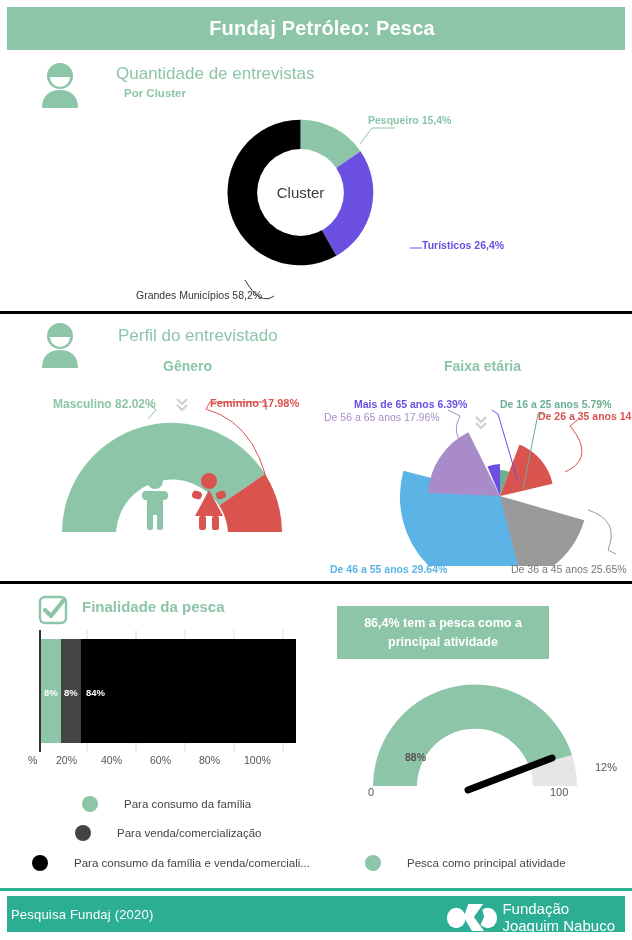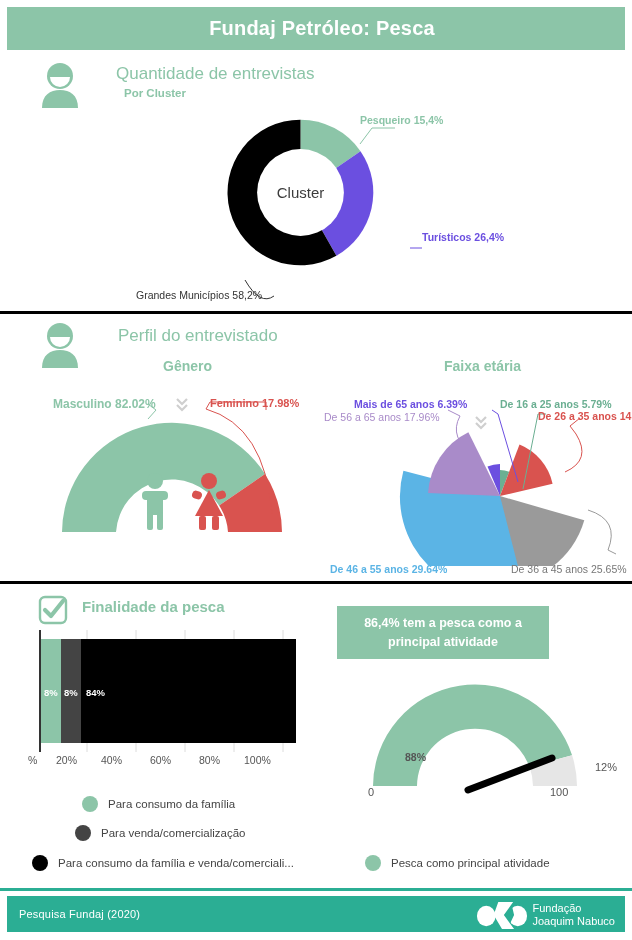--- a/index.html
+++ b/index.html
@@ -53,21 +53,21 @@
     position: absolute; font-size: 10.5px; color: #555;
     white-space: nowrap;
   }
   .bar-seg-lbl {
     position: absolute; font-size: 9.5px; font-weight: bold; color: #fff;
     white-space: nowrap;
   }
 
   
   .legend-row {
-    position: absolute; display: flex; align-items: center; gap: 10px;
+    position: absolute; display: flex; align-items: center; gap: 26px;
     font-size: 11.5px; color: #444; white-space: nowrap;
   }
   .legend-dot { width: 16px; height: 16px; border-radius: 50%; flex: 0 0 auto; }
 
   
   .callout {
     position: absolute; background: #8CC5A8; color: #fff;
     font-size: 12.5px; font-weight: bold; text-align: center;
     display: flex; align-items: center; justify-content: center;
     line-height: 1.45; padding: 4px 10px;
@@ -75,23 +75,23 @@
 
   .gauge-lbl { position: absolute; font-size: 11px; color: #555; white-space: nowrap; }
   .gauge-val { position: absolute; font-size: 10.5px; font-weight: bold; color: #555; white-space: nowrap; }
 
   
   .footer-rule { position: absolute; left: 0; top: 888px; width: 632px; height: 3px; background: #2BAE94; }
   .footer {
     position: absolute; left: 7px; top: 896px; width: 618px; height: 36px;
     background: #2BAE94; display: flex; align-items: center;
   }
-  .footer .src { color: #fff; font-size: 11px; margin-left: 12px; letter-spacing: .2px; }
+  .footer .src { color: #fff; font-size: 13px; margin-left: 4px; letter-spacing: .2px; }
   .footer .logo { position: absolute; right: 10px; top: 4px; display: flex; align-items: center; gap: 4px; }
-  .footer .logo-txt { color: #fff; font-size: 11px; line-height: 1.15; }
+  .footer .logo-txt { color: #fff; font-size: 15px; line-height: 1.15; }
 </style>
 </head>
 <body>
 
 <div id="page">
 
   <div class="title-bar">
     <span class="t">Fundaj Petróleo: Pesca</span>
   </div>
 
@@ -122,22 +122,22 @@
       </svg>
       <span style="position:absolute;left:0;top:0;width:155px;height:155px;display:flex;align-items:center;justify-content:center;font-size:15px;color:#3c3c3c;">Cluster</span>
     </div>
 
     <svg style="position:absolute;left:0;top:0;width:632px;height:258px;pointer-events:none;" aria-hidden="true">
       <path d="M340 92 L352 76 L375 76" stroke="#8CC5A8" stroke-width="1" fill="none"></path>
       <path d="M390 196 L402 196" stroke="#6B4FE0" stroke-width="1" fill="none"></path>
       <path d="M225 228 Q240 254 254 244" stroke="#333" stroke-width="1" fill="none"></path>
     </svg>
 
-    <span class="lbl b" style="left:340px;top:62px;color:#8CC5A8;text-align:center;">Pesqueiro 15,4%</span>
-    <span class="lbl b" style="left:402px;top:179px;color:#6B4FE0;">Turísticos 26,4%</span>
+    <span class="lbl b" style="left:348px;top:62px;color:#8CC5A8;text-align:center;">Pesqueiro 15,4%</span>
+    <span class="lbl b" style="left:402px;top:187px;color:#6B4FE0;">Turísticos 26,4%</span>
     <span class="lbl" style="left:116px;top:237px;color:#333;">Grandes Municípios 58,2%</span>
   </div>
 
   <div class="divider" style="top:311px;"></div>
 
   <div class="panel" style="left:0;top:314px;width:632px;height:266px;">
 
     <span class="avatar-icon" style="left:18px;top:8px;">
       <svg viewBox="0 0 44 46" width="44" height="46" aria-hidden="true">
         <circle cx="22" cy="14" r="13" fill="#8CC5A8"></circle>

